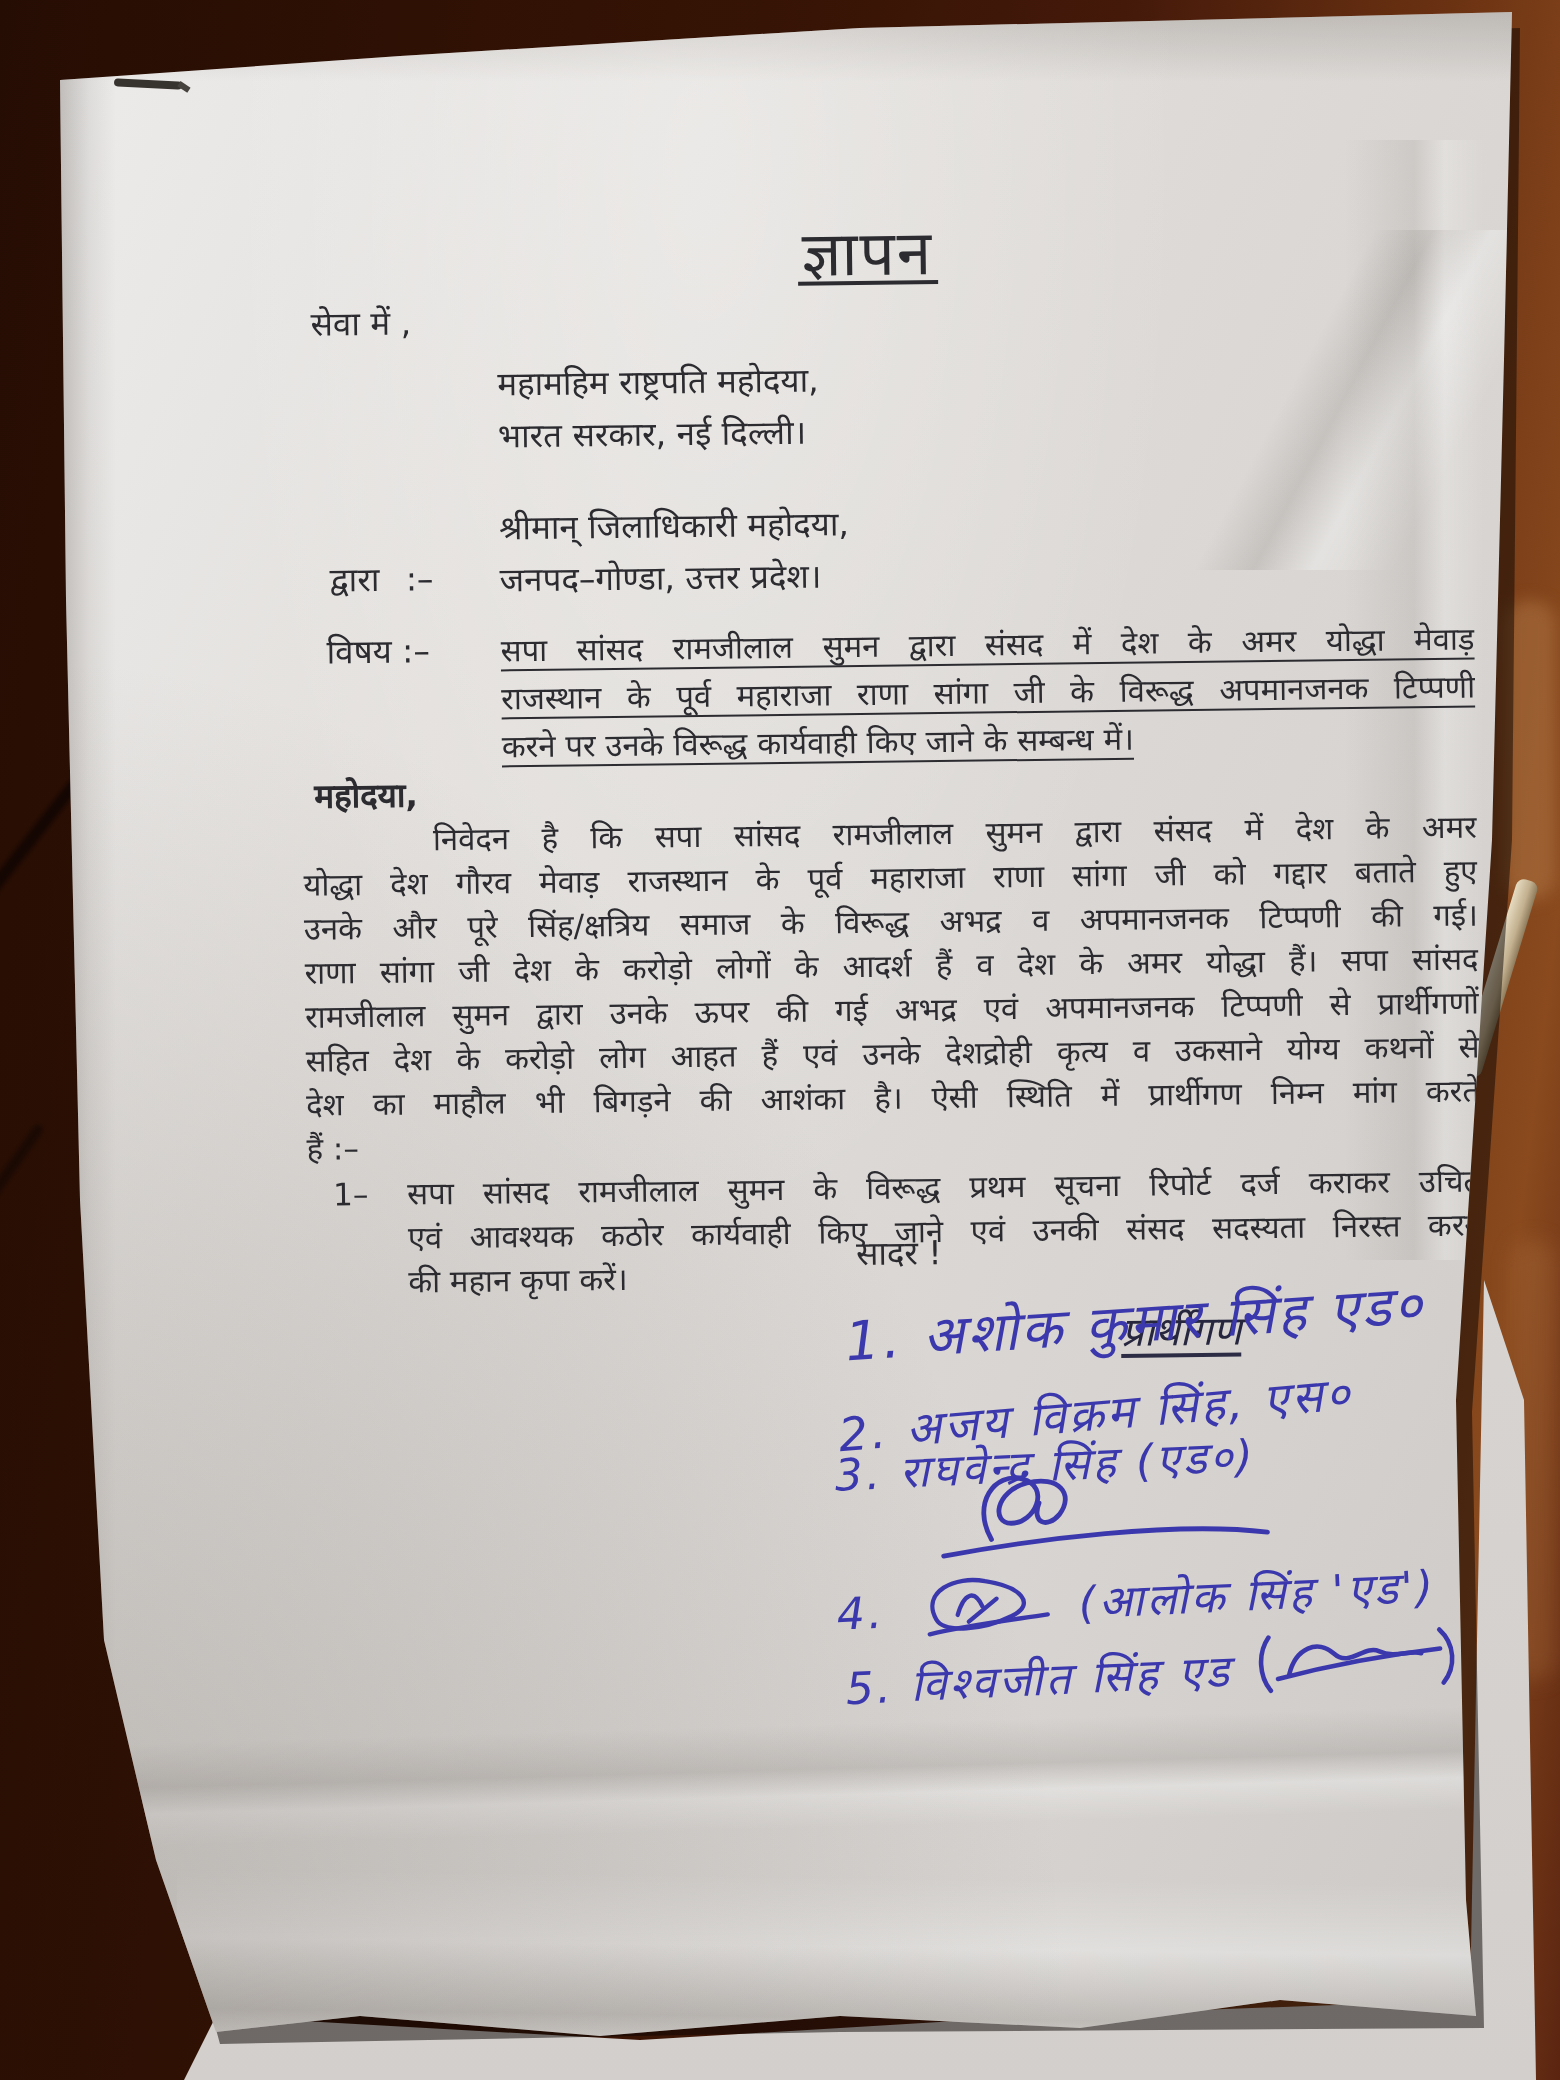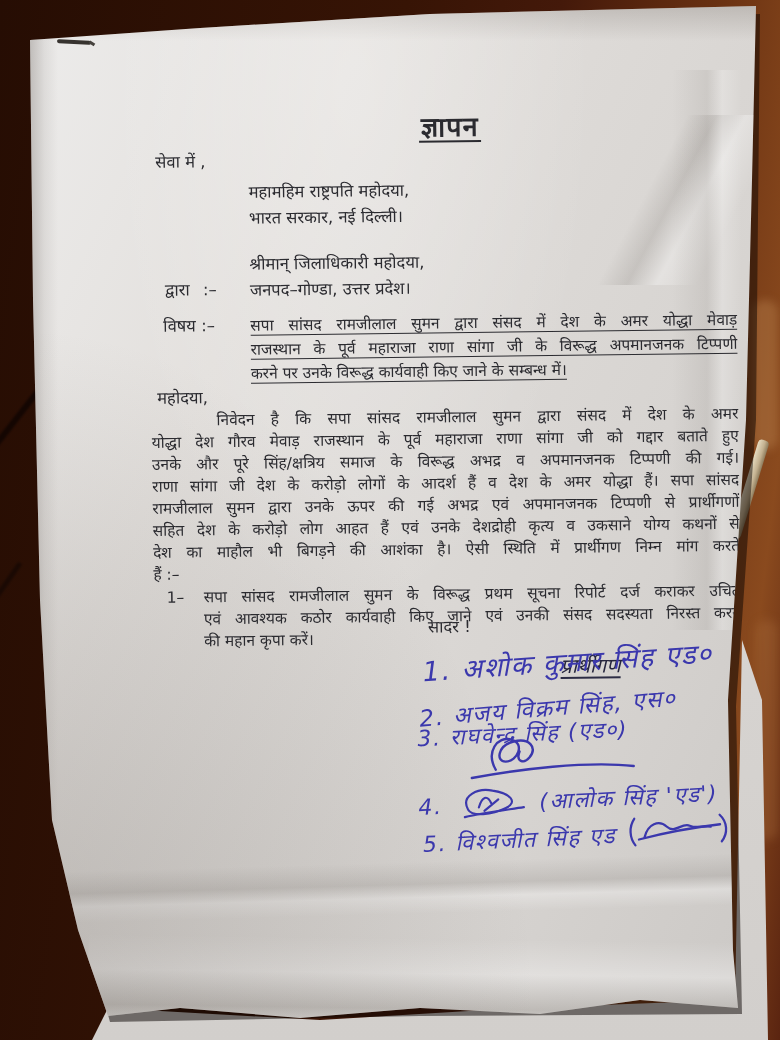--- a/index.html
+++ b/index.html
@@ -47,21 +47,21 @@
     background:radial-gradient(ellipse at 2% 98%,rgba(92,85,79,0.3),transparent 48%),
                radial-gradient(ellipse at 45% 8%,rgba(255,255,255,0.3),transparent 40%);}
   .staple{left:57px;top:40px;width:34px;height:4px;background:#37332f;border-radius:2px;transform:rotate(3deg);}
   .staple:after{content:"";position:absolute;right:-4px;top:1px;width:6px;height:3px;background:#46423d;transform:rotate(30deg);}
   
   .content{left:0;top:0;width:780px;height:1040px;transform:rotate(-0.7deg);transform-origin:390px 300px;
     color:#2b2b30;}
   .t{position:absolute;font-size:15.5px;line-height:20px;white-space:nowrap;}
   .just{white-space:normal;text-align:justify;text-align-last:justify;height:21px;overflow:hidden;}
   .ul{text-decoration:underline;text-underline-offset:4px;text-decoration-thickness:1.4px;}
-  .title{font-size:27px;font-weight:bold;letter-spacing:1px;border-bottom:2.4px solid #2b2b30;padding:0 2px 3px 2px;margin-left:20px;}
+  .title{font-size:31px;font-weight:normal;letter-spacing:1px;border-bottom:2.4px solid #2b2b30;padding:0 2px 3px 2px;}
   .lab{font-size:16.5px;}
   .addr{font-size:16.5px;line-height:26px;}
   
   .hw{color:#3b38ad;font-style:italic;letter-spacing:1.5px;white-space:nowrap;}
   .hw-head{color:#26263e;font-size:20px;font-style:italic;border-bottom:2px solid #2c2c44;padding-bottom:1px;}
   svg.sig{overflow:visible;}
   svg.sig path{fill:none;stroke:#3b38ad;stroke-width:2.4;stroke-linecap:round;}
 </style>
 </head>
 <body>
@@ -95,21 +95,21 @@
 
     <div class="t lab" style="left:165px;top:250px;word-spacing:8px;margin-top:28px;">द्वारा :–</div>
     <div class="t addr" style="left:250px;top:250px;">श्रीमान् जिलाधिकारी महोदया,</div>
     <div class="t addr" style="left:250px;top:276px;">जनपद–गोण्डा, उत्तर प्रदेश।</div>
 
     <div class="t lab" style="left:163px;top:314px;">विषय :–</div>
     <div class="t just ul" style="left:250px;top:314px;width:487px;">सपा सांसद रामजीलाल सुमन द्वारा संसद में देश के अमर योद्धा मेवाड़</div>
     <div class="t just ul" style="left:250px;top:338px;width:487px;">राजस्थान के पूर्व महाराजा राणा सांगा जी के विरूद्ध अपमानजनक टिप्पणी</div>
     <div class="t ul" style="left:250px;top:362px;">करने पर उनके विरूद्ध कार्यवाही किए जाने के सम्बन्ध में।</div>
 
-    <div class="t lab" style="left:156px;top:386px;">महोदया,</div>
+    <div class="t lab" style="left:156px;top:386px;font-weight:bold;">महोदया,</div>
 
     <div class="t just" style="left:215px;top:408px;width:522px;">निवेदन है कि सपा सांसद रामजीलाल सुमन द्वारा संसद में देश के अमर</div>
     <div class="t just" style="left:150px;top:430px;width:587px;">योद्धा देश गौरव मेवाड़ राजस्थान के पूर्व महाराजा राणा सांगा जी को गद्दार बताते हुए</div>
     <div class="t just" style="left:150px;top:452px;width:587px;">उनके और पूरे सिंह/क्षत्रिय समाज के विरूद्ध अभद्र व अपमानजनक टिप्पणी की गई।</div>
     <div class="t just" style="left:150px;top:474px;width:587px;">राणा सांगा जी देश के करोड़ो लोगों के आदर्श हैं व देश के अमर योद्धा हैं। सपा सांसद</div>
     <div class="t just" style="left:150px;top:496px;width:587px;">रामजीलाल सुमन द्वारा उनके ऊपर की गई अभद्र एवं अपमानजनक टिप्पणी से प्रार्थीगणों</div>
     <div class="t just" style="left:150px;top:518px;width:587px;">सहित देश के करोड़ो लोग आहत हैं एवं उनके देशद्रोही कृत्य व उकसाने योग्य कथनों से</div>
     <div class="t just" style="left:150px;top:540px;width:587px;">देश का माहौल भी बिगड़ने की आशंका है। ऐसी स्थिति में प्रार्थीगण निम्न मांग करते</div>
     <div class="t" style="left:150px;top:562px;">हैं :–</div>
 

